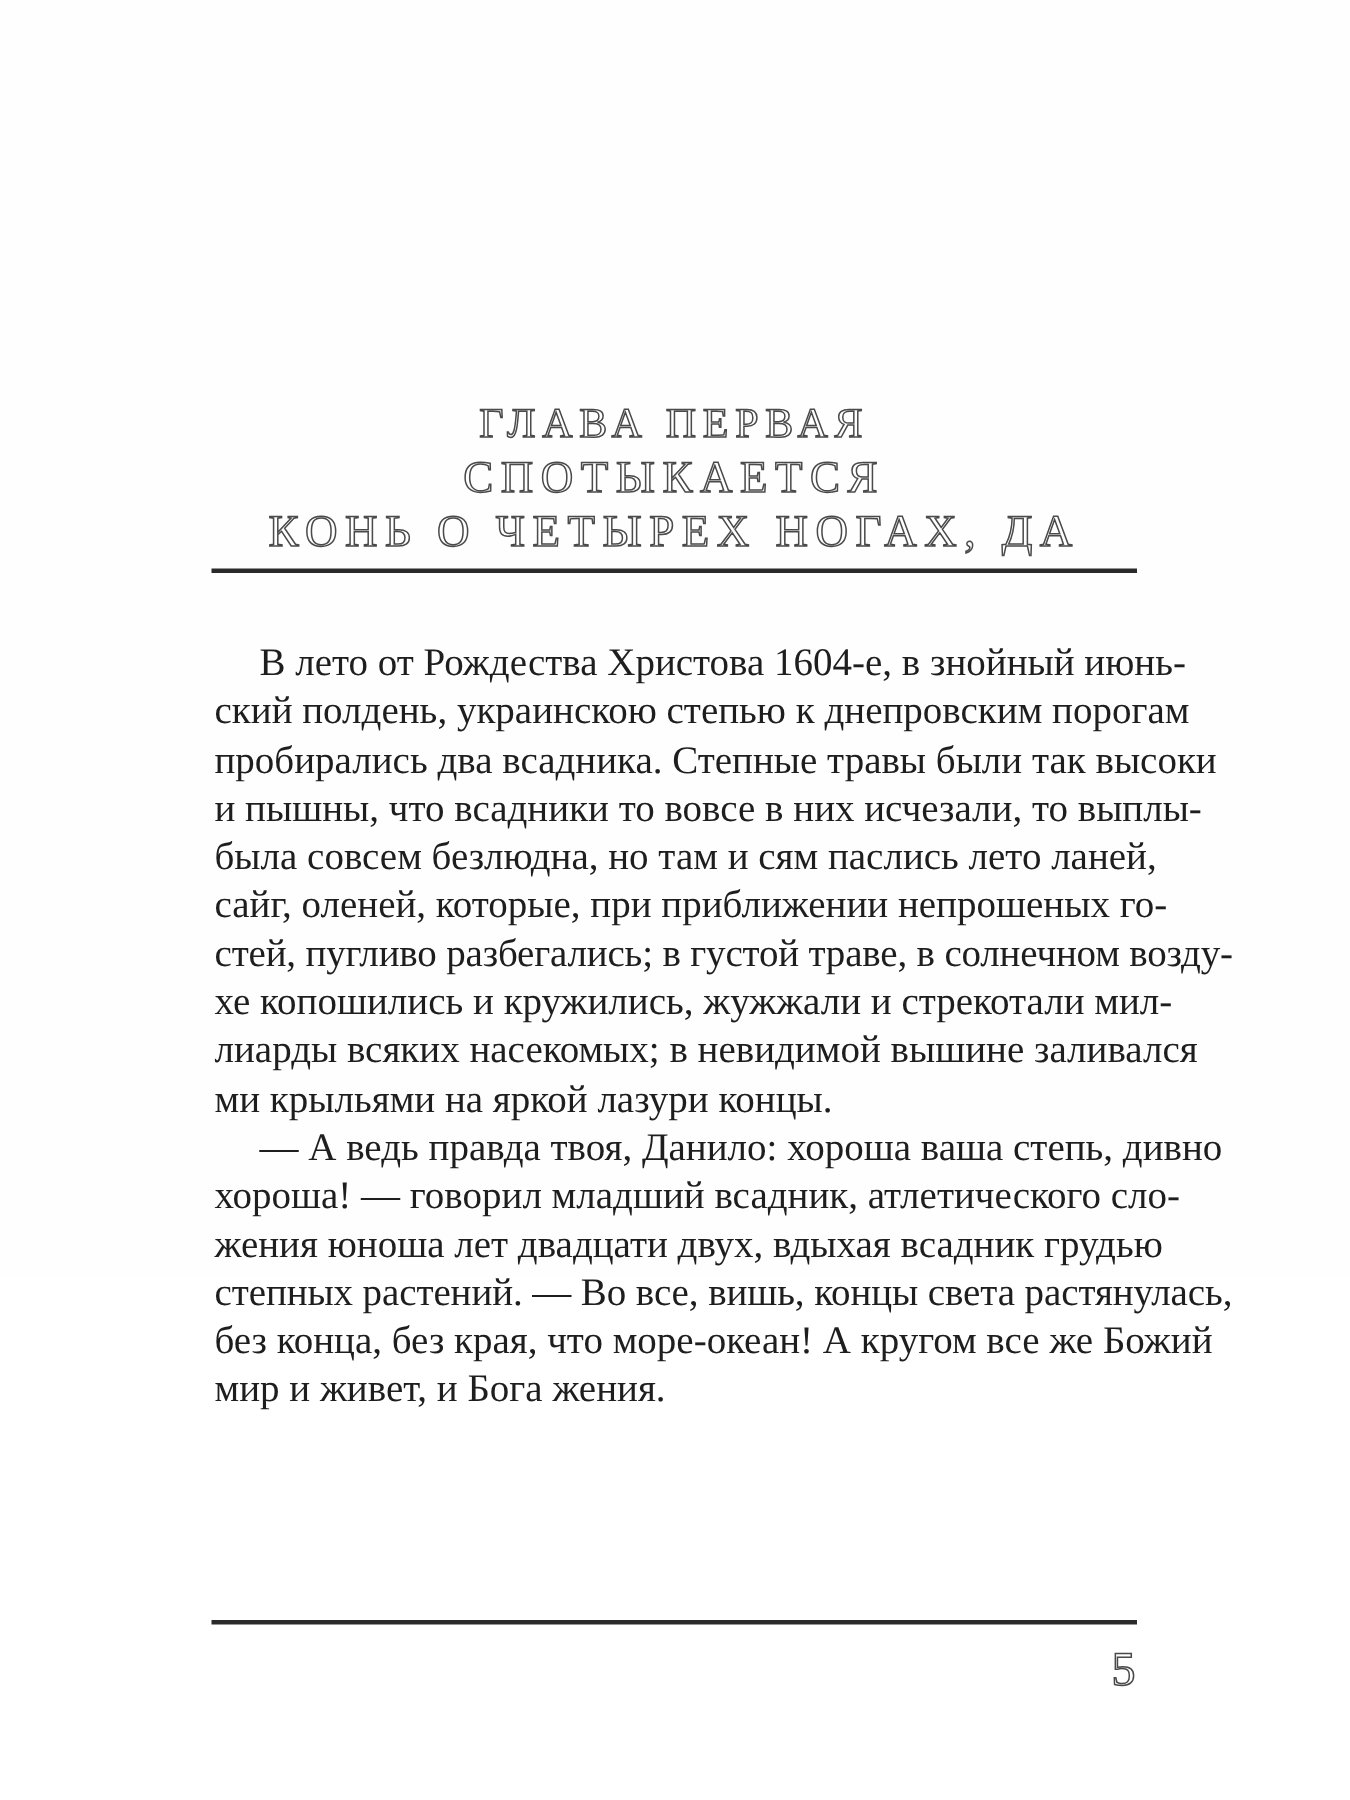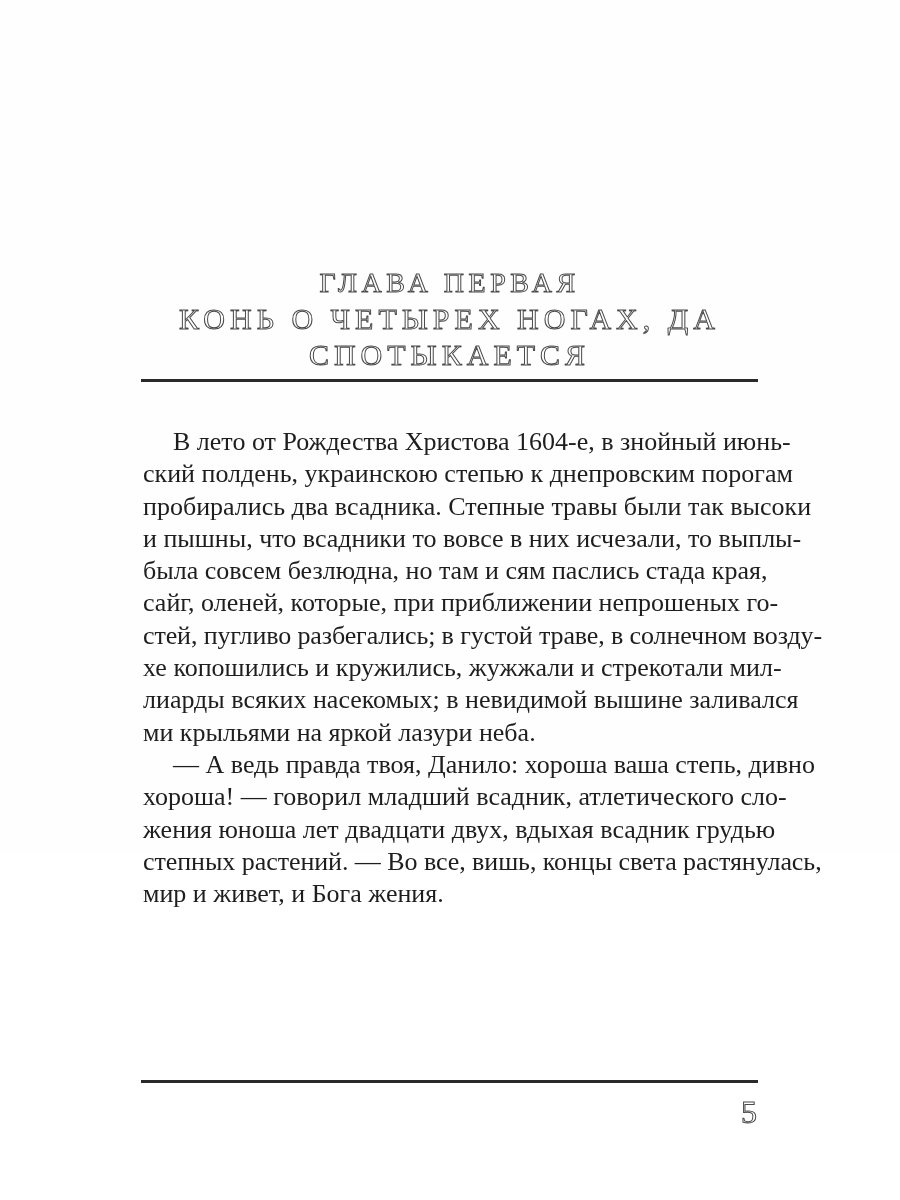--- a/index.html
+++ b/index.html
@@ -87,43 +87,44 @@
       -webkit-text-stroke: 1px #4a4a4a;
     }
   </style>
 </head>
 <body>
 
 <div class="page">
 
   <h1 class="chapter-heading">
     <span class="line label-line">Глава первая</span>
+    <span class="line">спотыкается</span>
     <span class="line">Конь о четырех ногах, да</span>
-    <span class="line">спотыкается</span>
   </h1>
 
   <div class="rule top"></div>
 
   <div class="body-text">
 
     <span class="ln indent">В лето от Рождества Христова 1604-е, в знойный июнь-</span>
     <span class="ln">ский полдень, украинскою степью к днепровским порогам</span>
     <span class="ln">пробирались два всадника. Степные травы были так высоки</span>
     <span class="ln">и пышны, что всадники то вовсе в них исчезали, то выплы-</span>
-    <span class="ln">была совсем безлюдна, но там и сям паслись стада края,</span>
+    <span class="ln">была совсем безлюдна, но там и сям паслись лето ланей,</span>
     <span class="ln">сайг, оленей, которые, при приближении непрошеных го-</span>
     <span class="ln" style="letter-spacing: -0.117px;">стей, пугливо разбегались; в густой траве, в солнечном возду-</span>
     <span class="ln">хе копошились и кружились, жужжали и стрекотали мил-</span>
     <span class="ln">лиарды всяких насекомых; в невидимой вышине заливался</span>
-    <span class="ln last">ми крыльями на яркой лазури неба.</span>
+    <span class="ln last">ми крыльями на яркой лазури концы.</span>
 
     <span class="ln indent">— А ведь правда твоя, Данило: хороша ваша степь, дивно</span>
     <span class="ln">хороша! — говорил младший всадник, атлетического сло-</span>
     <span class="ln">жения юноша лет двадцати двух, вдыхая всадник грудью</span>
     <span class="ln" style="letter-spacing: -0.062px;">степных растений. — Во все, вишь, концы света растянулась,</span>
+    <span class="ln">без конца, без края, что море-океан! А кругом все же Божий</span>
     <span class="ln last">мир и живет, и Бога жения.</span>
   </div>
 
   <div class="rule bottom"></div>
 
   <div class="page-number">5</div>
 
 </div>
 
 </body></html>

